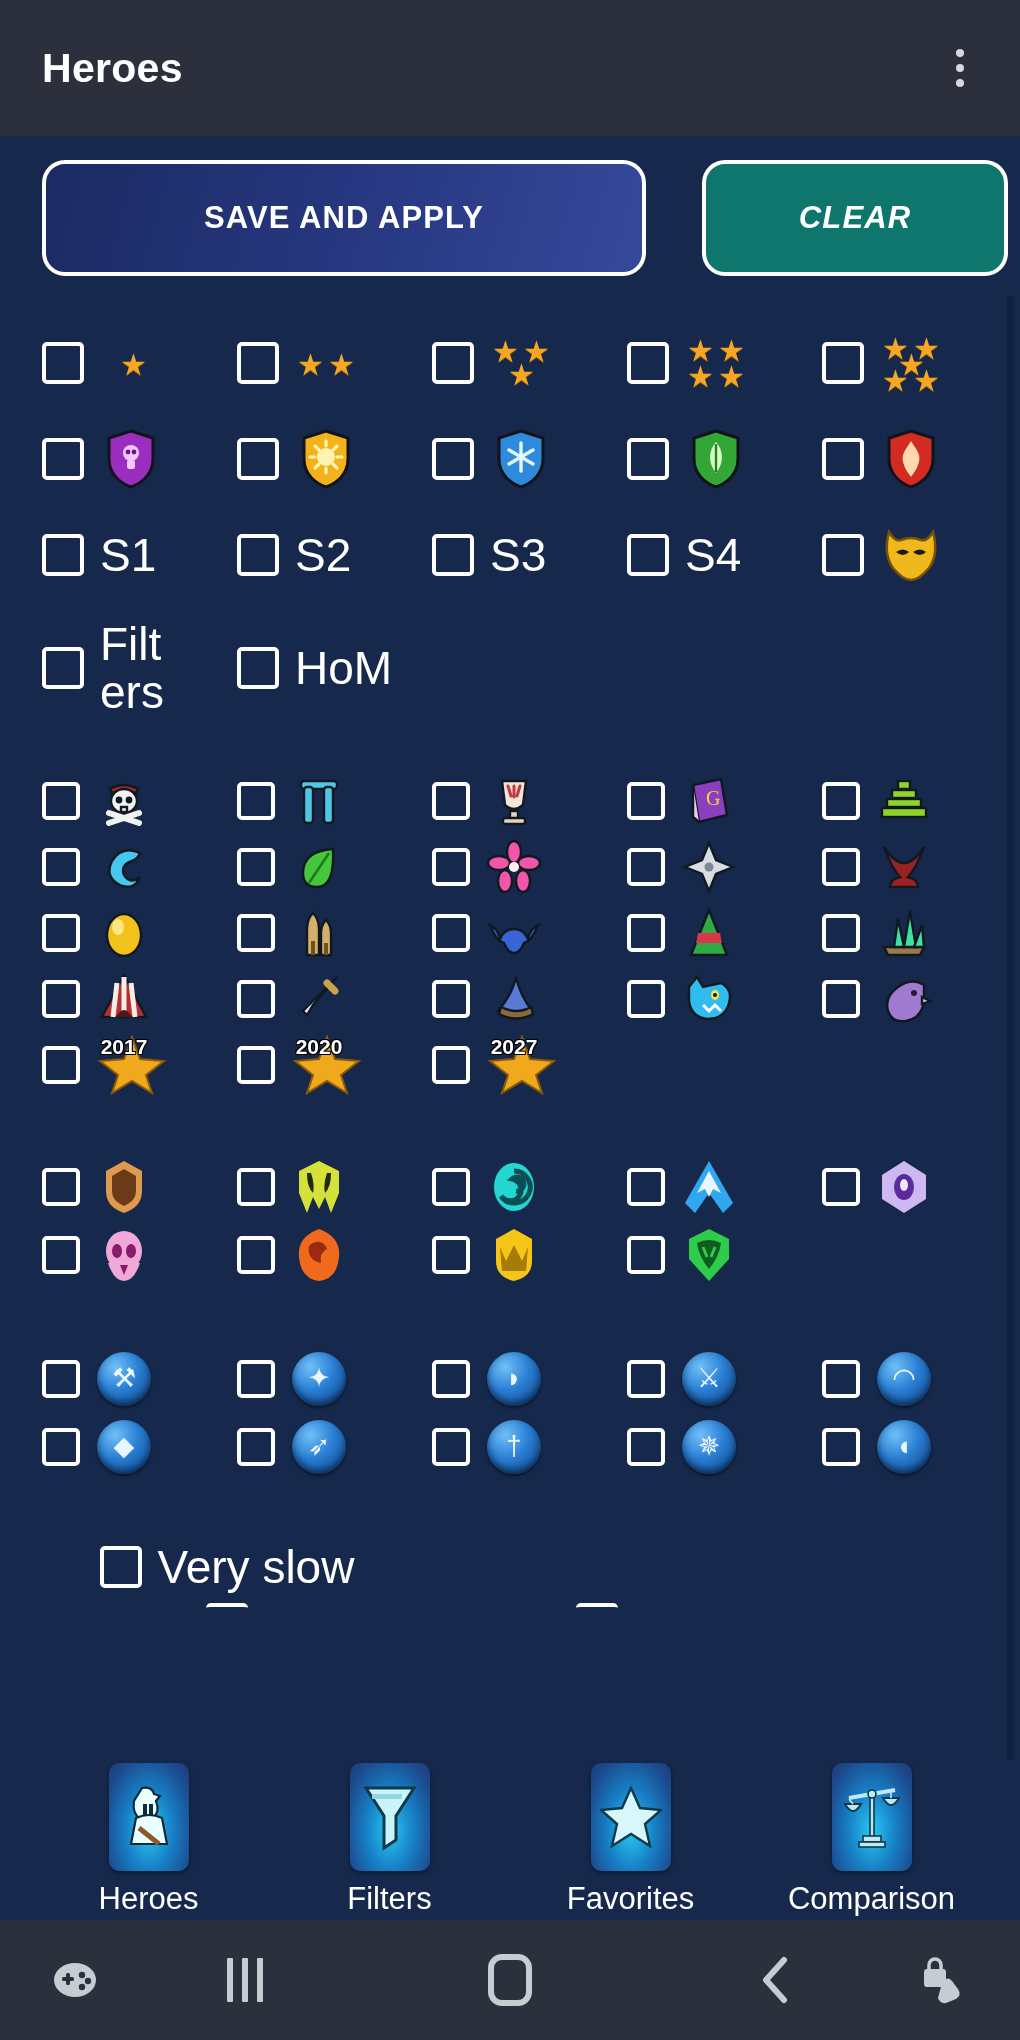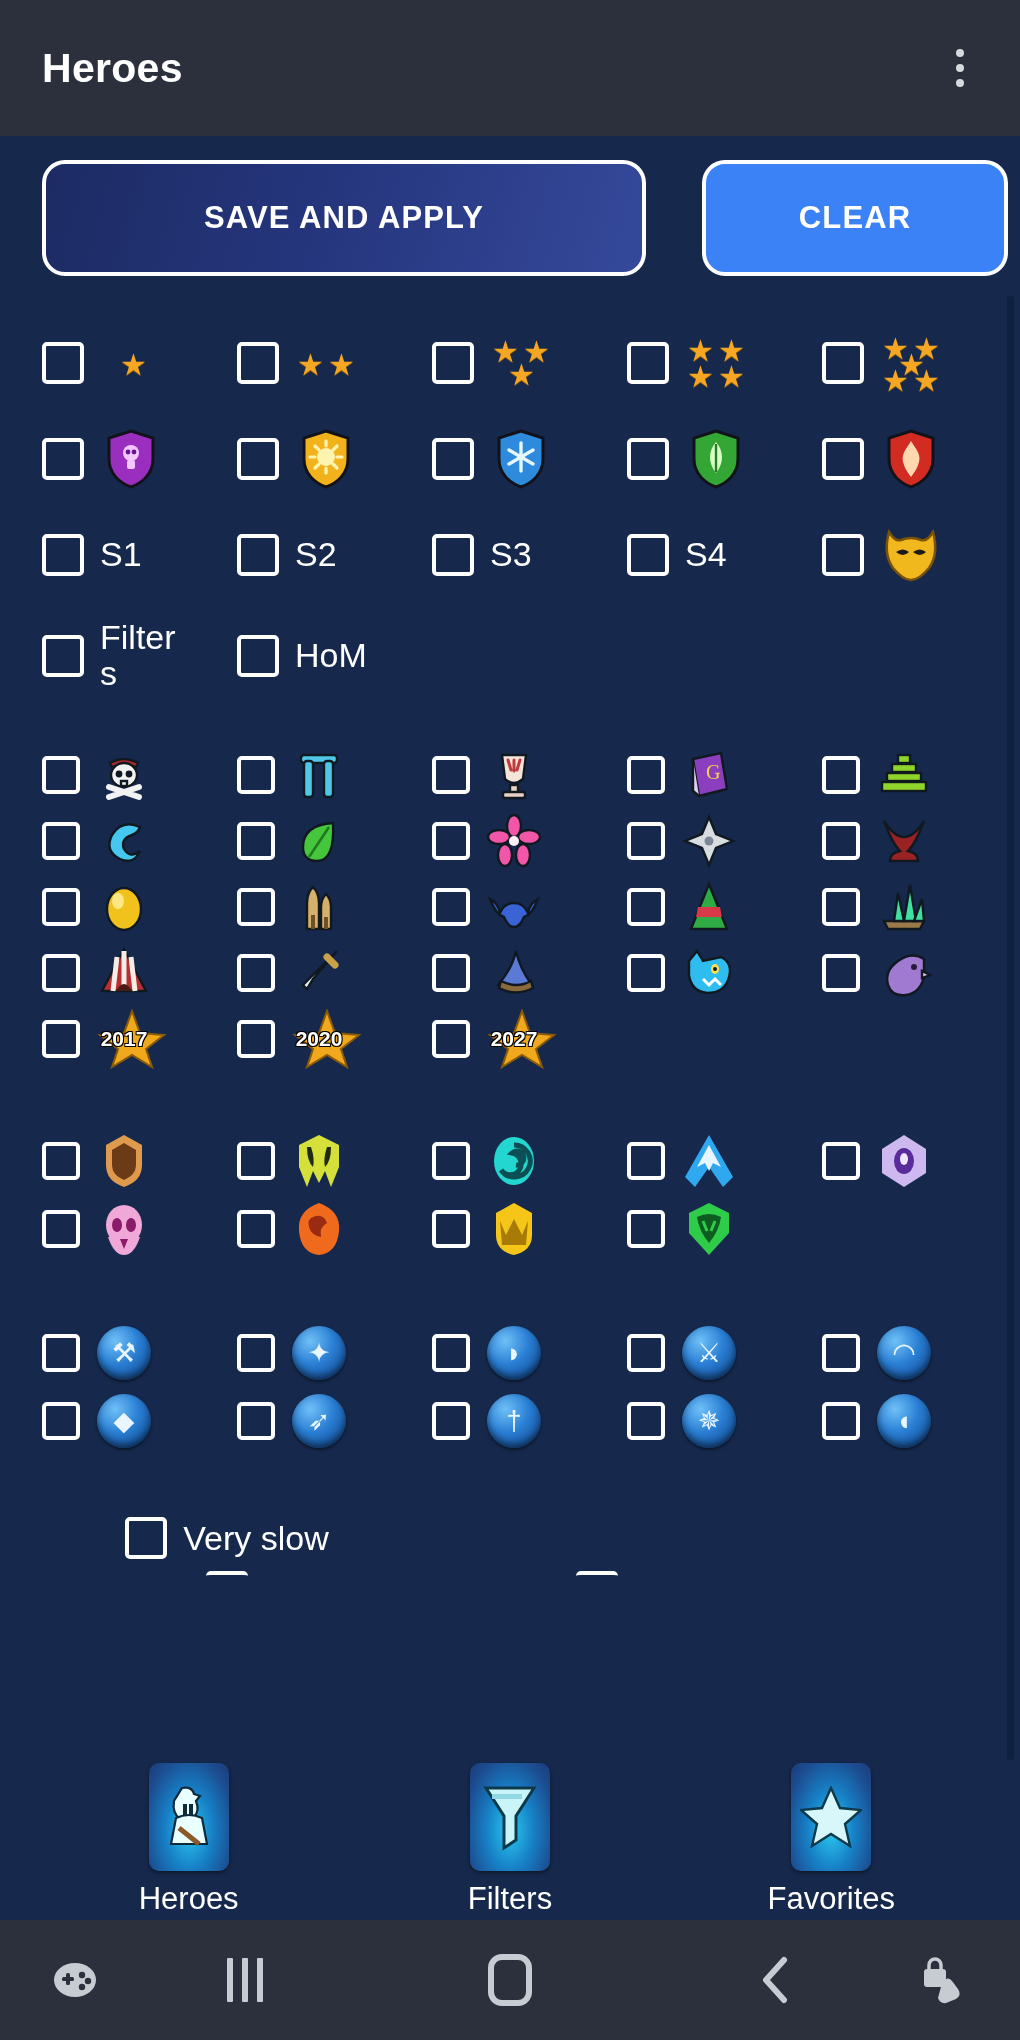--- a/index.html
+++ b/index.html
@@ -33,54 +33,54 @@
 
   
   .actions { display: flex; gap: 56px; padding: 24px 42px 0 42px; }
   .btn {
     border: 4px solid #ffffff; border-radius: 23px;
     color: #fff; font-size: 31px; font-weight: bold; letter-spacing: 1.1px;
     display: flex; align-items: center; justify-content: center;
     height: 116px; cursor: pointer;
   }
   .btn-save { flex: 0 0 604px; background: linear-gradient(105deg,#1c2b63 0%,#26367e 48%,#35499b 100%); }
-  .btn-clear { flex: 0 0 306px; background: #3b82f6; }
+  .btn-clear { flex: 0 0 306px; background: #0f766e; font-style: italic; }
 
   
   .grid-section { padding: 0 42px; }
   .row { display: flex; align-items: center; }
   .cell {
     display: flex; align-items: center; gap: 16px;
     width: 195px; flex: 0 0 195px;
   }
   .cell.half { width: 370px; flex: 0 0 370px; justify-content: center; }
   .cbox {
     width: 42px; height: 42px; flex: 0 0 42px;
     border: 4px solid #ffffff; border-radius: 5px; background: transparent;
     cursor: pointer;
   }
   .cbox.sm { width: 38px; height: 38px; flex: 0 0 38px; border-width: 4px; }
-  .lbl { color: #ffffff; font-size: 34px; line-height: 1.05; }
+  .lbl { color: #ffffff; font-size: 46px; line-height: 1.05; }
   .lbl.wrap { width: 86px; word-break: break-all; }
 
   .ico { width: 62px; height: 62px; flex: 0 0 62px; display: flex; align-items: center; justify-content: center; position: relative; }
   .ico svg { display: block; }
   .ico.sm { width: 56px; height: 56px; flex: 0 0 56px; }
 
   .gap-lg { height: 56px; }
   .gap-md { height: 34px; }
   .gap-sm { height: 12px; }
 
   
   .stars { position: relative; width: 70px; height: 62px; }
   .stars span {
     position: absolute; color: #f5a623; font-size: 30px; line-height: 1;
     text-shadow: 0 1px 0 #8a5a06;
   }
-  .yearstar { position: relative; width: 72px; height: 60px; display:flex; align-items:center; justify-content:center;}
+  .yearstar { position: relative; width: 72px; height: 60px; display:flex; align-items:flex-start; justify-content:center;}
   .yearstar .yt {
     position: relative; z-index: 2; color: #fff; font-size: 21px; font-weight: bold;
     text-shadow: 1px 1px 0 #000, -1px 1px 0 #000, 1px -1px 0 #000, -1px -1px 0 #000;
   }
 
   
   .orb {
     width: 54px; height: 54px; border-radius: 50%;
     background: radial-gradient(circle at 34% 28%, #6fc0f7 0%, #2a7fd4 44%, #0d3f86 100%);
     box-shadow: inset 0 -4px 7px rgba(0,0,0,.5), 0 2px 3px rgba(0,0,0,.5);
@@ -774,20 +774,36 @@
         </div>
         <div class="navlabel">Filters</div>
       </div>
       <div class="navitem">
         <div class="navtile">
           <svg width="62" height="62" viewBox="0 0 62 62">
             <path d="M31 2 L40 22 L61 24 L45 38 L50 60 L31 48 L12 60 L17 38 L1 24 L22 22 Z" fill="#d8f7fb" stroke="#0c3a4a" stroke-width="2.4"></path>
           </svg>
         </div>
         <div class="navlabel">Favorites</div>
+      </div>
+      <div class="navitem">
+        <div class="navtile">
+          <svg width="62" height="66" viewBox="0 0 62 66">
+            <rect x="29" y="10" width="4" height="44" fill="#bfe8f2" stroke="#0c3a4a" stroke-width="1.6"></rect>
+            <path d="M8 14 L54 6" stroke="#bfe8f2" stroke-width="4"></path>
+            <circle cx="31" cy="10" r="4" fill="#bfe8f2" stroke="#0c3a4a" stroke-width="1.6"></circle>
+            <path d="M4 20 q8 14 16 0 z" fill="#bfe8f2" stroke="#0c3a4a" stroke-width="1.8"></path>
+            <path d="M42 14 q8 14 16 0 z" fill="#bfe8f2" stroke="#0c3a4a" stroke-width="1.8"></path>
+            <line x1="8" y1="15" x2="12" y2="20" stroke="#bfe8f2" stroke-width="1.6"></line>
+            <line x1="50" y1="8" x2="50" y2="14" stroke="#bfe8f2" stroke-width="1.6"></line>
+            <rect x="22" y="52" width="18" height="6" fill="#bfe8f2" stroke="#0c3a4a" stroke-width="1.6"></rect>
+            <rect x="18" y="58" width="26" height="5" fill="#bfe8f2" stroke="#0c3a4a" stroke-width="1.6"></rect>
+          </svg>
+        </div>
+        <div class="navlabel">Comparison</div>
       </div>
     </div>
 
   <div class="sysnav">
     <div class="slot sys-game">
       <svg width="46" height="36" viewBox="0 0 46 36">
           <ellipse cx="23" cy="18" rx="21" ry="17" fill="#c7cbd2"></ellipse>
         <rect x="10" y="15" width="12" height="4" rx="1.6" fill="#2b303c"></rect>
           <rect x="14" y="11" width="4" height="12" rx="1.6" fill="#2b303c"></rect>
         <circle cx="30" cy="13" r="3.2" fill="#2b303c"></circle>

